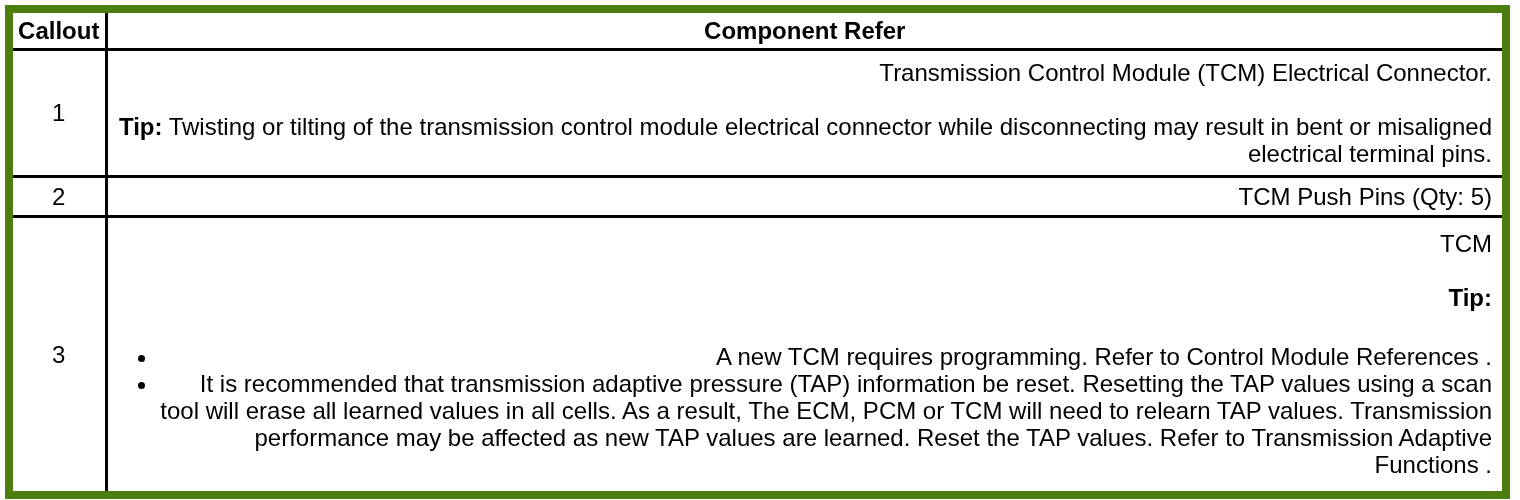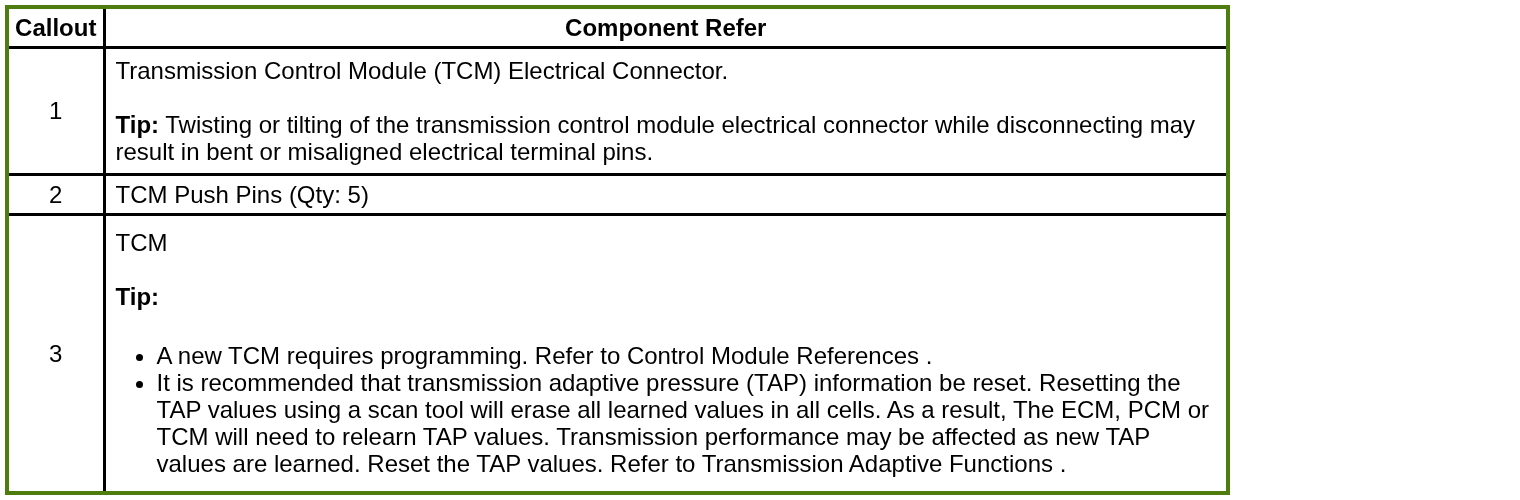--- a/index.html
+++ b/index.html
@@ -13,43 +13,43 @@
     height: 500px;
     font-family: "Liberation Sans", "DejaVu Sans", sans-serif;
     font-size: 24px;
     line-height: 27px;
     color: #000000;
     overflow: hidden;
   }
   table.component-table {
     border-collapse: collapse;
     table-layout: fixed;
-    width: 1225px;
+    width: 1505px;
     margin: 5px 0 0 5px;
-    border: 4px solid #4d7c0f;
+    border: 8px solid #4d7c0f;
     padding-left: 41px;
   }
   col.col-callout { width: 97px; }
   th, td {
     border: 3px solid #000000;
     vertical-align: middle;
   }
   th {
     font-weight: bold;
     text-align: center;
     height: 40px;
     padding: 2px 4px;
   }
   td.callout-cell {
     text-align: center;
     padding: 2px 4px;
   }
   td.content-cell {
     padding: 5px 10px;
-    text-align: left;
+    text-align: right;
   }
   tr.row-1 { height: 127px; }
   tr.row-2 { height: 40px; }
   tr.row-3 { height: 279px; }
   td.content-cell p { margin: 0; }
   td.content-cell p.tip { margin-top: 27px; }
   .bold { font-weight: bold; }
   ul.tip-list {
     margin: 32px 0 0 0;
     padding-left: 41px;

